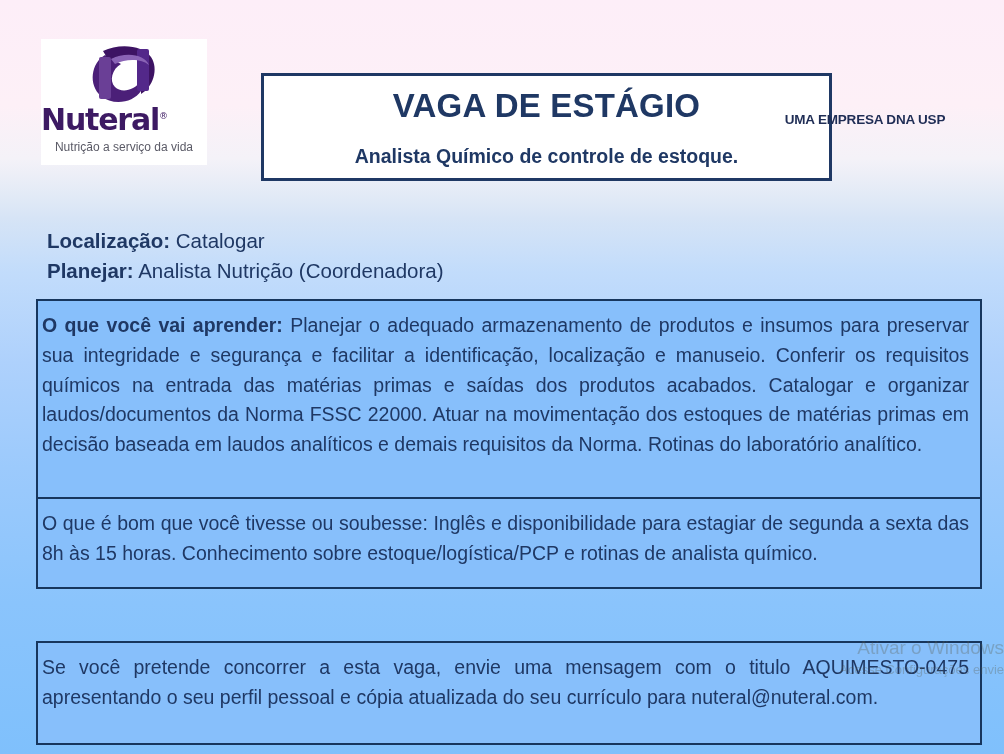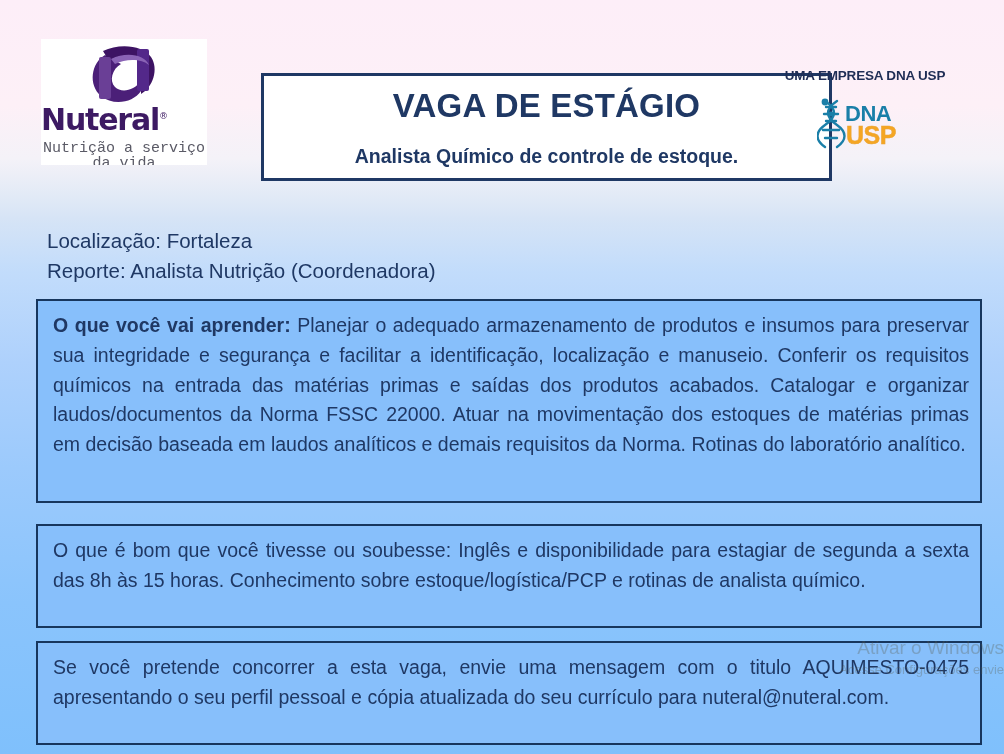--- a/index.html
+++ b/index.html
@@ -65,22 +65,22 @@
     font-size: 9px;
     vertical-align: super;
     font-weight: normal;
   }
   #nuteral-tagline {
     position: absolute;
     left: 0;
     top: 102px;
     width: 166px;
     text-align: center;
-    font-family: Liberation Mono, monospace;
-    font-size: 15px;
+    font-family: Liberation Sans, sans-serif;
+    font-size: 12px;
     color: #5a5a66;
     line-height: 1;
   }
 
   
   #title-box {
     position: absolute;
     left: 261px;
     top: 73px;
     width: 571px;
@@ -118,64 +118,65 @@
     width: 210px;
     text-align: center;
   }
   #dnausp-caption {
     font-family: "Liberation Sans", sans-serif;
     font-weight: bold;
     font-size: 13.5px;
     color: #1f2d55;
     letter-spacing: -0.2px;
     white-space: nowrap;
+    margin-top: 44px;
   }
   #dnausp-logo {
     margin-top: 14px;
     display: flex;
     justify-content: center;
     align-items: center;
   }
 
   
   #info-block {
     position: absolute;
     left: 47px;
     top: 226px;
     font-family: "Liberation Sans", sans-serif;
     font-size: 20.5px;
     color: #1f3864;
     line-height: 1.46;
   }
-  #info-block .lbl { font-weight: normal; }
+  #info-block .lbl { font-weight: bold; }
 
   
   .content-box {
     position: absolute;
     left: 36px;
     width: 946px;
     box-sizing: border-box;
     background: #87bffb;
     border: 2px solid #17365d;
-    padding: 10px 11px 11px 15px;
+    padding: 10px 11px 11px 4px;
   }
   .content-box p {
     margin: 0;
     font-family: "Liberation Sans", sans-serif;
     font-size: 19.5px;
     line-height: 1.53;
     color: #1f3864;
     text-align: justify;
     text-justify: inter-word;
     hyphens: none;
   }
   .content-box p .lead { font-weight: bold; }
 
   #box-learn  { top: 299px; height: 204px; }
-  #box-nice   { top: 524px; height: 104px; }
+  #box-nice   { top: 497px; height: 92px; }
   #box-apply  { top: 641px; height: 104px; }
 
   
   #watermark {
     position: absolute;
     left: 820px;
     top: 636px;
     width: 184px;
     text-align: right;
     pointer-events: none;
@@ -218,49 +219,29 @@
     <div id="nuteral-tagline">Nutrição a serviço da vida</div>
   </div>
 
   <div id="title-box">
     <div id="title-main">VAGA DE ESTÁGIO</div>
     <div id="title-sub">Analista Químico de controle de estoque.</div>
   </div>
 
   <div id="dnausp-block">
     <div id="dnausp-caption">UMA EMPRESA DNA USP</div>
-    <div id="dnausp-logo">
-      <svg width="96" height="52" viewBox="0 0 96 52" aria-hidden="true">
-
-        <g stroke="#1a7fa8" stroke-width="2.4" fill="none" stroke-linecap="round">
-          <path d="M8 4 C 20 12, 20 20, 8 28 C -2 35, -2 43, 8 50"></path>
-          <path d="M20 4 C 8 12, 8 20, 20 28 C 30 35, 30 43, 20 50"></path>
-          <line x1="9" y1="10" x2="19" y2="10"></line>
-          <line x1="7" y1="17" x2="21" y2="17"></line>
-          <line x1="9" y1="24" x2="19" y2="24"></line>
-          <line x1="6" y1="33" x2="22" y2="33"></line>
-          <line x1="8" y1="41" x2="20" y2="41"></line>
-        </g>
-        <circle cx="8" cy="5" r="3.4" fill="#1a7fa8"></circle>
-        <circle cx="14" cy="17" r="2.6" fill="#1a7fa8"></circle>
-
-        <text x="28" y="24" font-family="Liberation Sans, sans-serif" font-size="22" font-weight="bold" fill="#1a7fa8" letter-spacing="-0.5">DNA</text>
-
-        <text x="29" y="47" font-family="Liberation Sans, sans-serif" font-size="25" font-weight="bold" fill="#f5a623" letter-spacing="-0.5" stroke="#e8a43a" stroke-width="0.5">USP</text>
-      </svg>
-    </div>
   </div>
 
   <div id="info-block">
     <div>
       <span class="lbl">Localização:</span>
-      <span>Fortaleza</span>
+      <span>Catalogar</span>
     </div>
     <div>
-      <span class="lbl">Reporte:</span>
+      <span class="lbl">Planejar:</span>
       <span>Analista Nutrição (Coordenadora)</span>
     </div>
   </div>
 
   <div class="content-box" id="box-learn">
     <p><span class="lead">O que você vai aprender:</span><span> Planejar o adequado armazenamento de produtos e insumos para preservar sua integridade e segurança e facilitar a identificação, localização e manuseio. Conferir os requisitos químicos na entrada das matérias primas e saídas dos produtos acabados. Catalogar e organizar laudos/documentos da Norma FSSC 22000. Atuar na movimentação dos estoques de matérias primas em decisão baseada em laudos analíticos e demais requisitos da Norma. Rotinas do laboratório analítico.</span></p>
   </div>
 
   <div class="content-box" id="box-nice">
     <p>O que é bom que você tivesse ou soubesse: Inglês e disponibilidade para estagiar de segunda a sexta das 8h às 15 horas.  Conhecimento sobre estoque/logística/PCP e rotinas de analista químico.</p>

